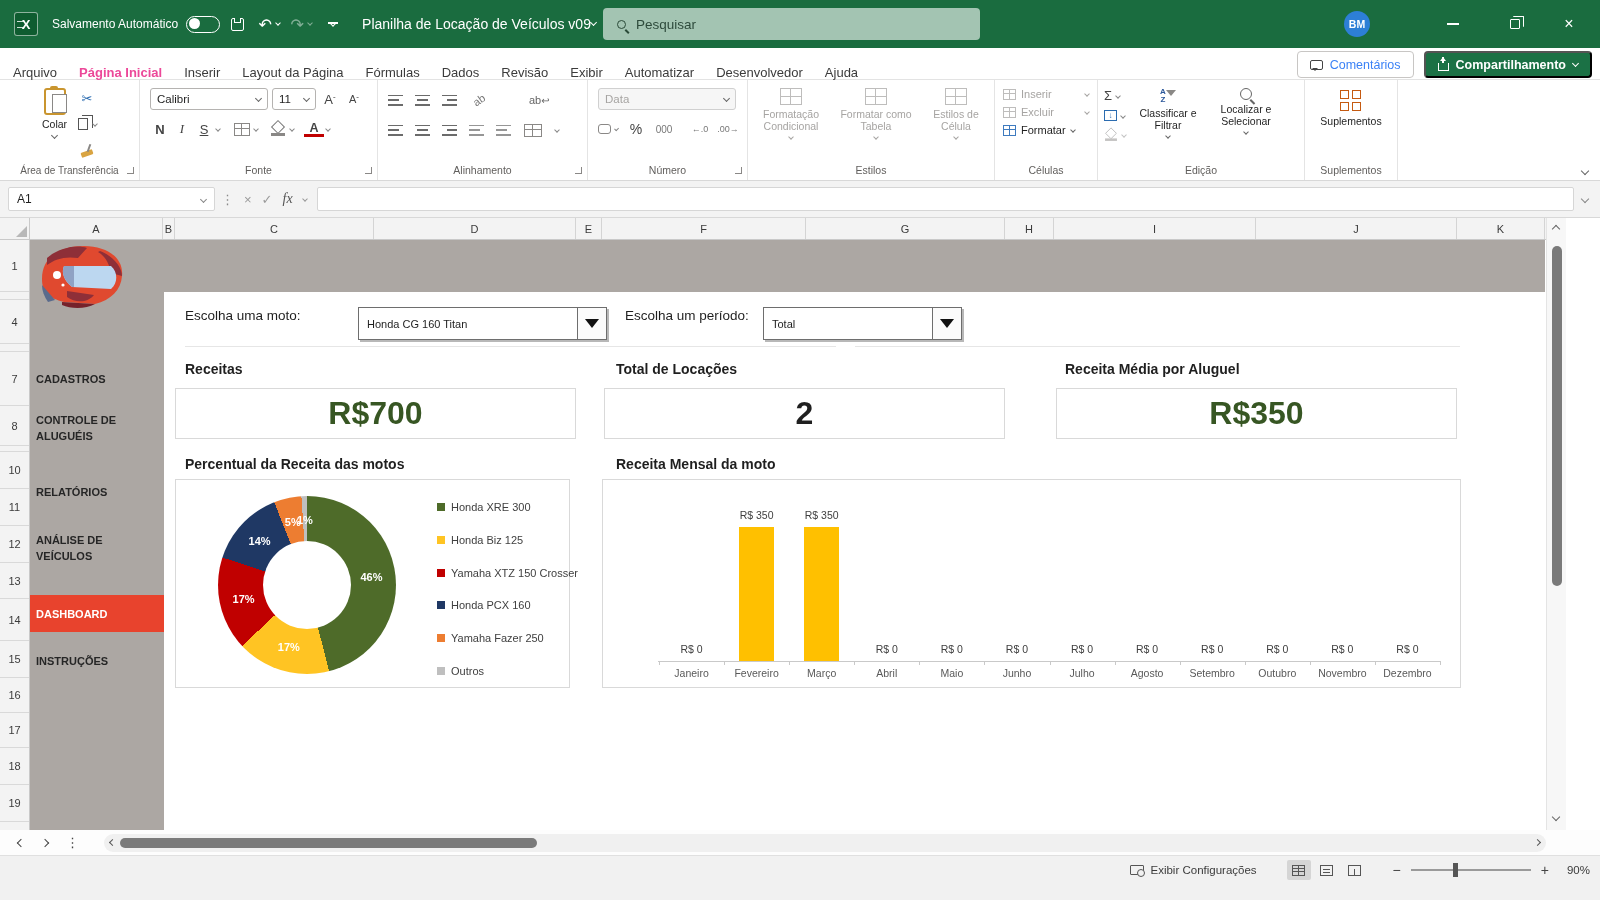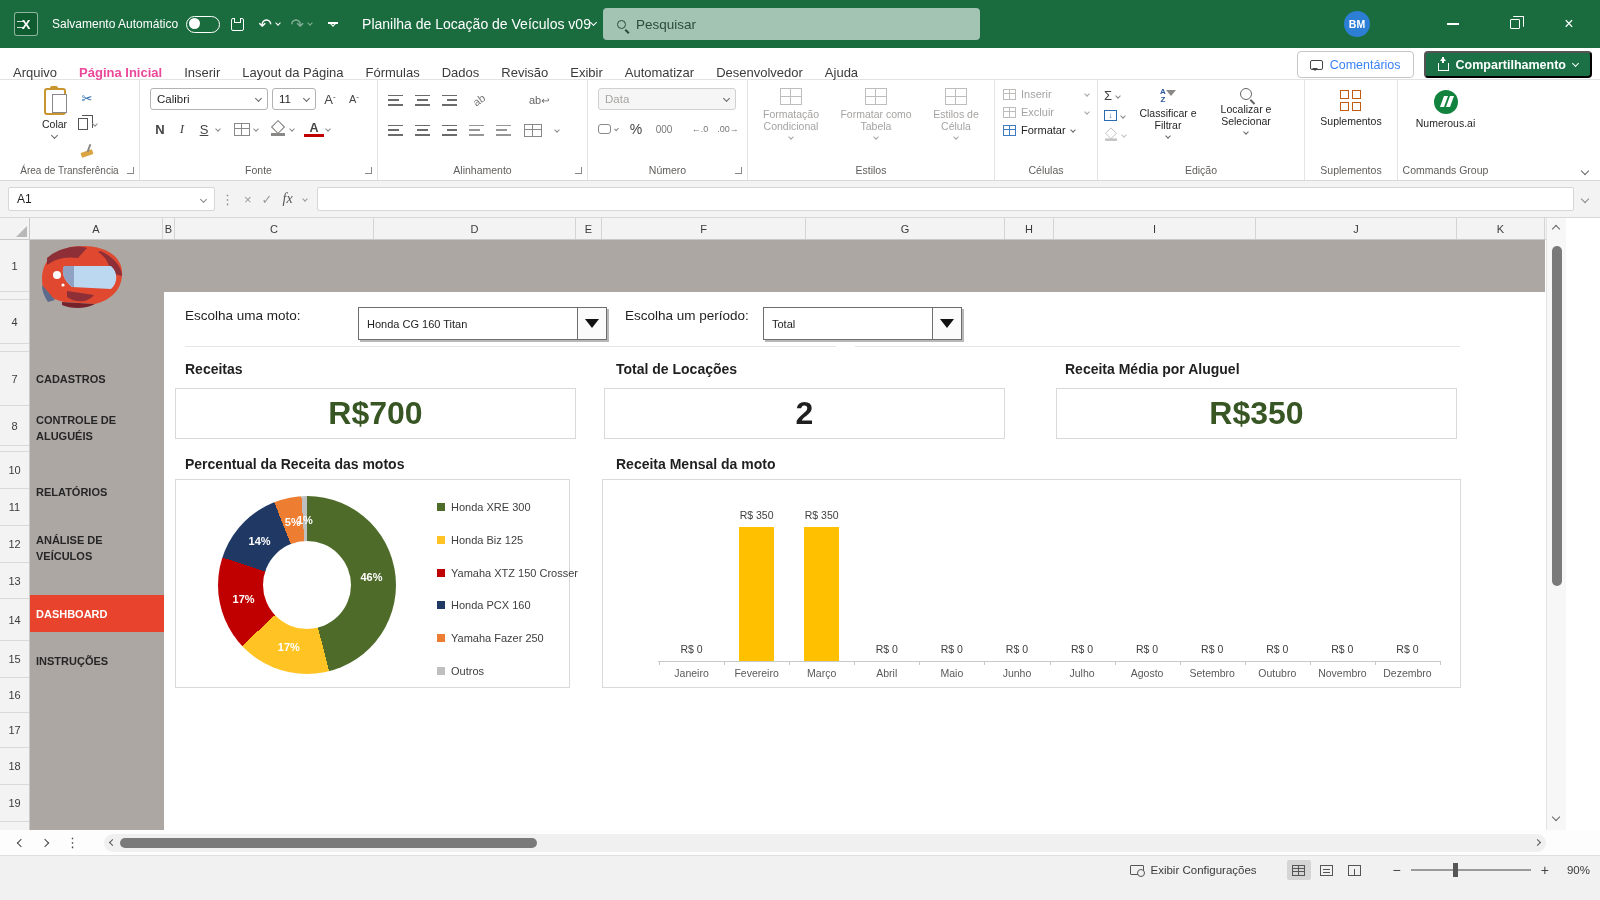--- a/index.html
+++ b/index.html
@@ -480,32 +480,20 @@
               <i></i>
               <i></i>
               <i></i>
             </span>
           <span>Suplementos</span>
         </div>
       </div>
       <div class="glabel">Suplementos</div>
     </div>
 
-    <div class="group" style="width:95px;border-right:none">
-      <div class="gcontent" style="display:flex;justify-content:center;padding-top:4px">
-        <div class="bigbtn">
-          <span class="numcircle">
-              <i></i>
-              <i></i>
-            </span>
-          <span>Numerous.ai</span>
-        </div>
-      </div>
-      <div class="glabel">Commands Group</div>
-    </div>
 
     <span class="chev ribcollapse"></span>
   </div>
 
   <div class="fbar">
     <div class="namebox">
         <span>A1</span>
         <span class="chev"></span>
       </div>
     <span class="vdots">⋮</span>

